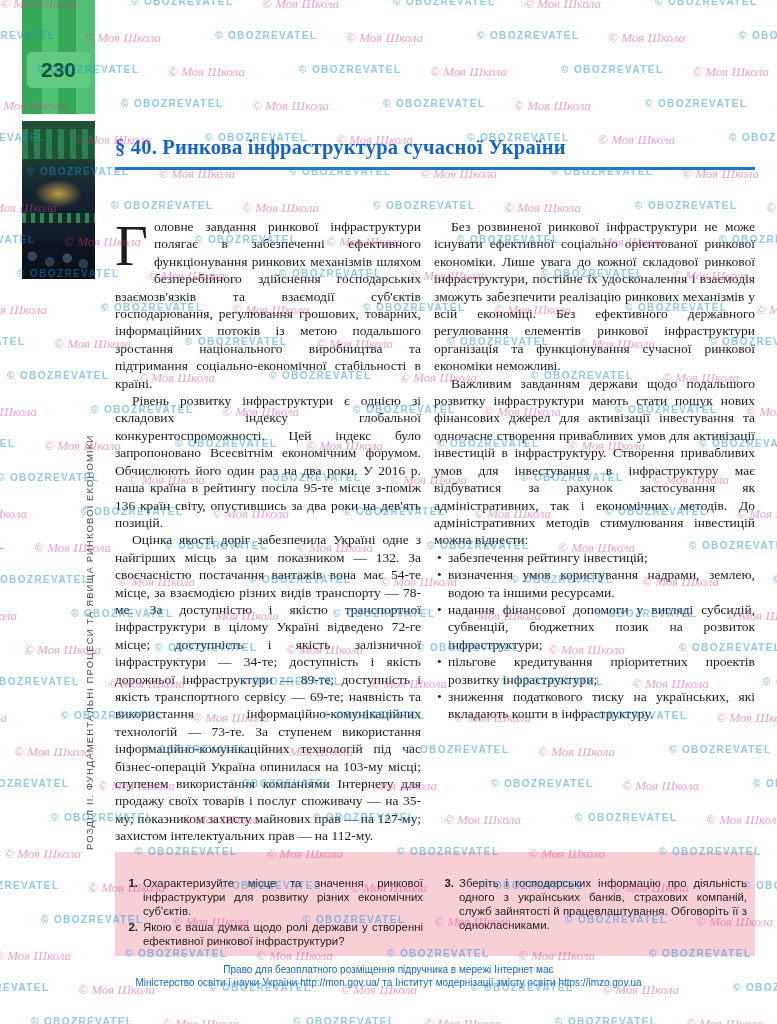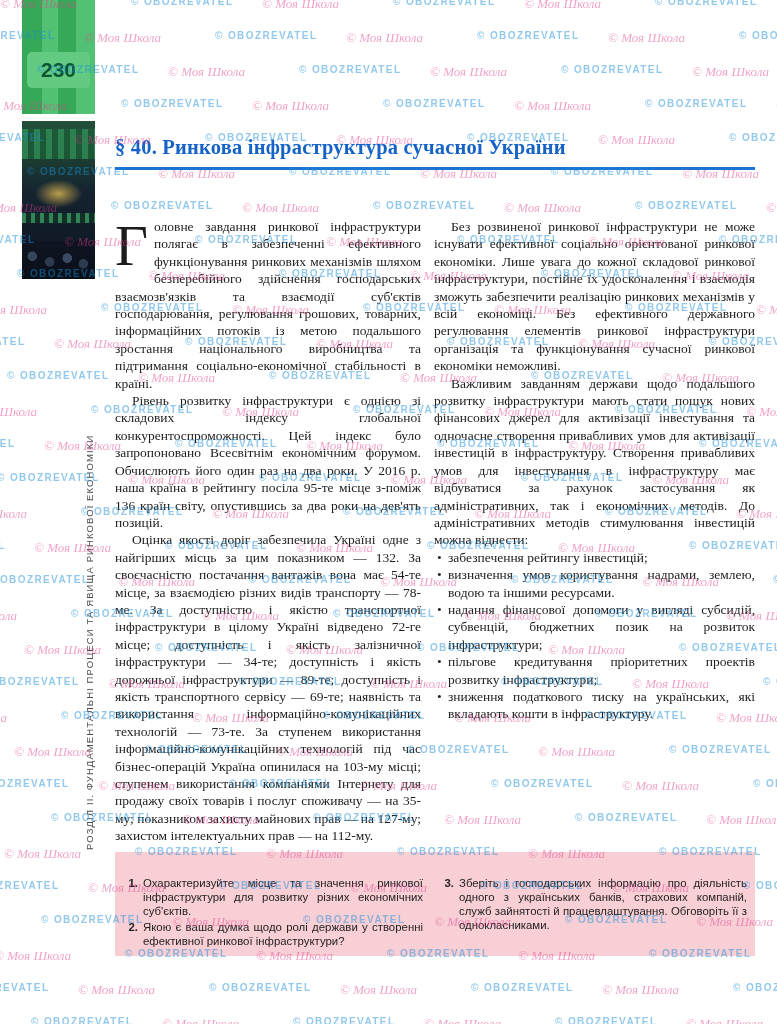--- a/index.html
+++ b/index.html
@@ -169,20 +169,24 @@
       </div>
       <div class="q-col-right">
         <div class="q-item">
           <span class="q-num">3.</span>
           <span class="q-text">Зберіть і господарських інформацію про діяльність одного з українських банків, страхових компаній, служб зайнятості й працевлаштування. Обговоріть її з однокласниками.</span>
         </div>
       </div>
     </div>
   </section>
 
+  <div class="footer">
+    <div>Право для безоплатного розміщення підручника в мережі Інтернет має</div>
+    <div>Міністерство освіти і науки України http://mon.gov.ua/ та Інститут модернізації змісту освіти https://imzo.gov.ua</div>
+  </div>
 
   <div class="watermarks">
       <span class="wm wm-pink" style="left: 0px; top: -4px;">© Моя Школа</span>
       <span class="wm wm-blue" style="left: 131px; top: -4px;">© OBOZREVATEL</span>
       <span class="wm wm-pink" style="left: 262px; top: -4px;">© Моя Школа</span>
       <span class="wm wm-blue" style="left: 393px; top: -4px;">© OBOZREVATEL</span>
       <span class="wm wm-pink" style="left: 524px; top: -4px;">© Моя Школа</span>
       <span class="wm wm-blue" style="left: 655px; top: -4px;">© OBOZREVATEL</span>
       <span class="wm wm-blue" style="left: -47px; top: 30px;">© OBOZREVATEL</span>
       <span class="wm wm-pink" style="left: 84px; top: 30px;">© Моя Школа</span>

